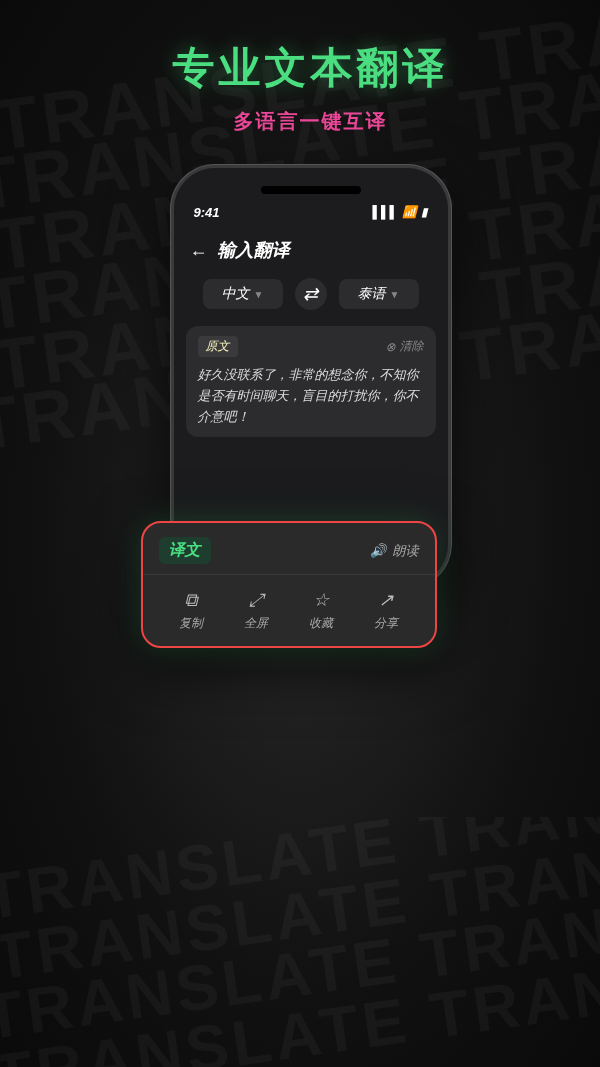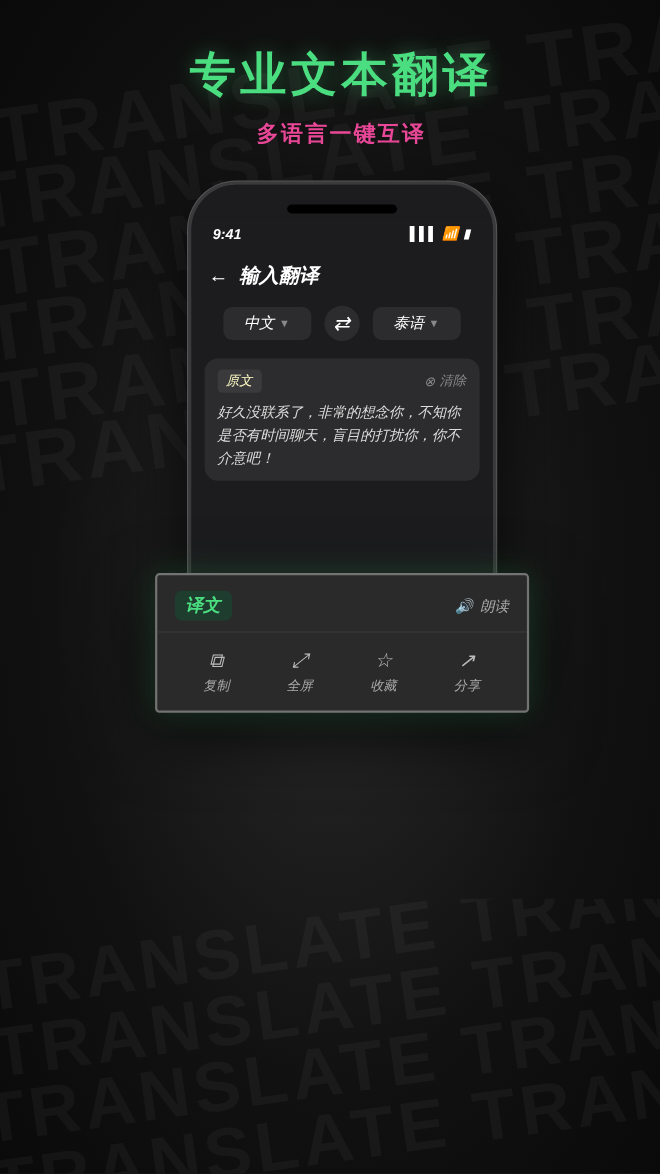--- a/index.html
+++ b/index.html
@@ -238,24 +238,24 @@
       height: 4px;
       background: #555;
       border-radius: 2px;
     }
 
     
     .floating-card {
       position: absolute;
       left: -30px;
       bottom: -60px;
-      width: 340px;
+      width: 296px;
       background: #2a2a2a;
-      border-radius: 4px;
-      border: 2px solid #737373;
+      border-radius: 20px;
+      border: 2px solid #ef4444;
       box-shadow: 0 0 30px rgba(74, 222, 128, 0.2), 0 20px 60px rgba(0,0,0,0.7);
       overflow: hidden;
       z-index: 20;
     }
 
     .card-header {
       display: flex;
       justify-content: space-between;
       align-items: center;
       padding: 14px 16px 10px;

